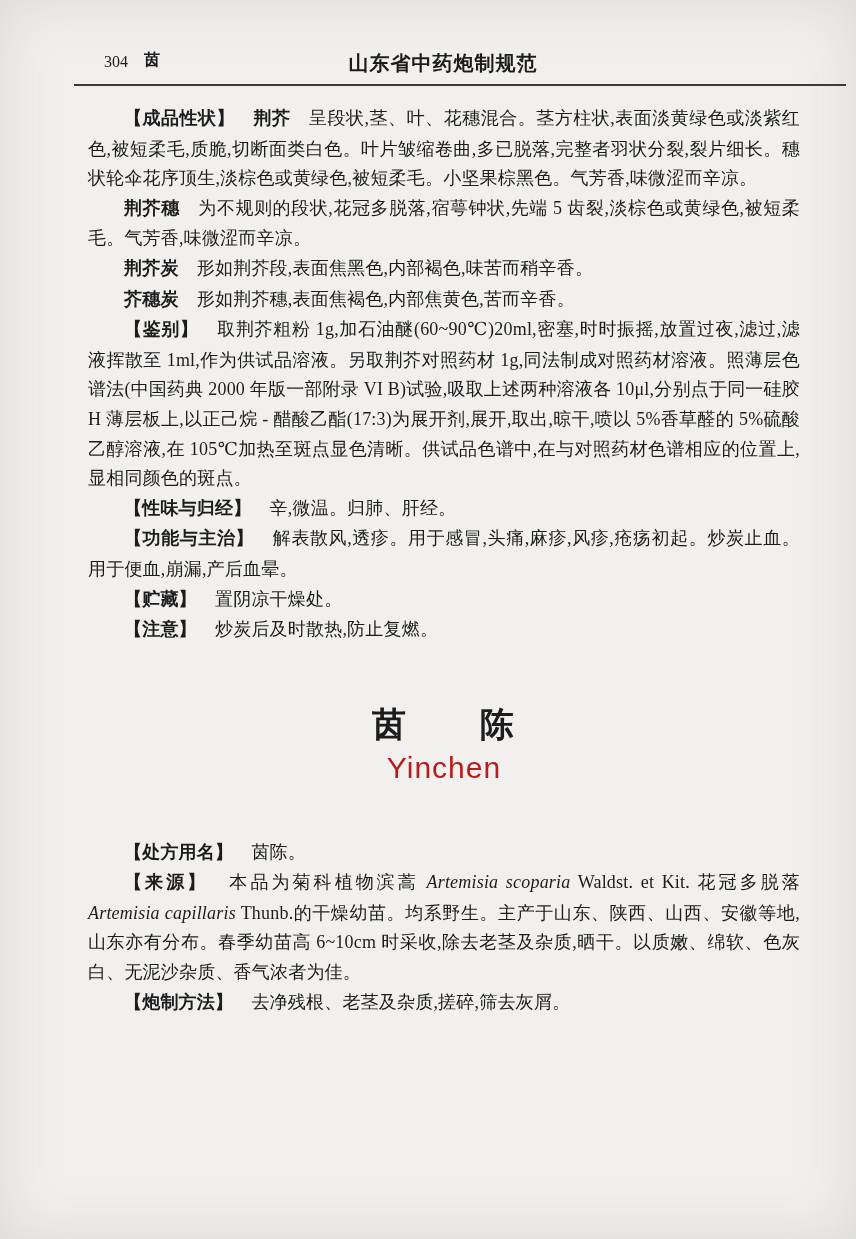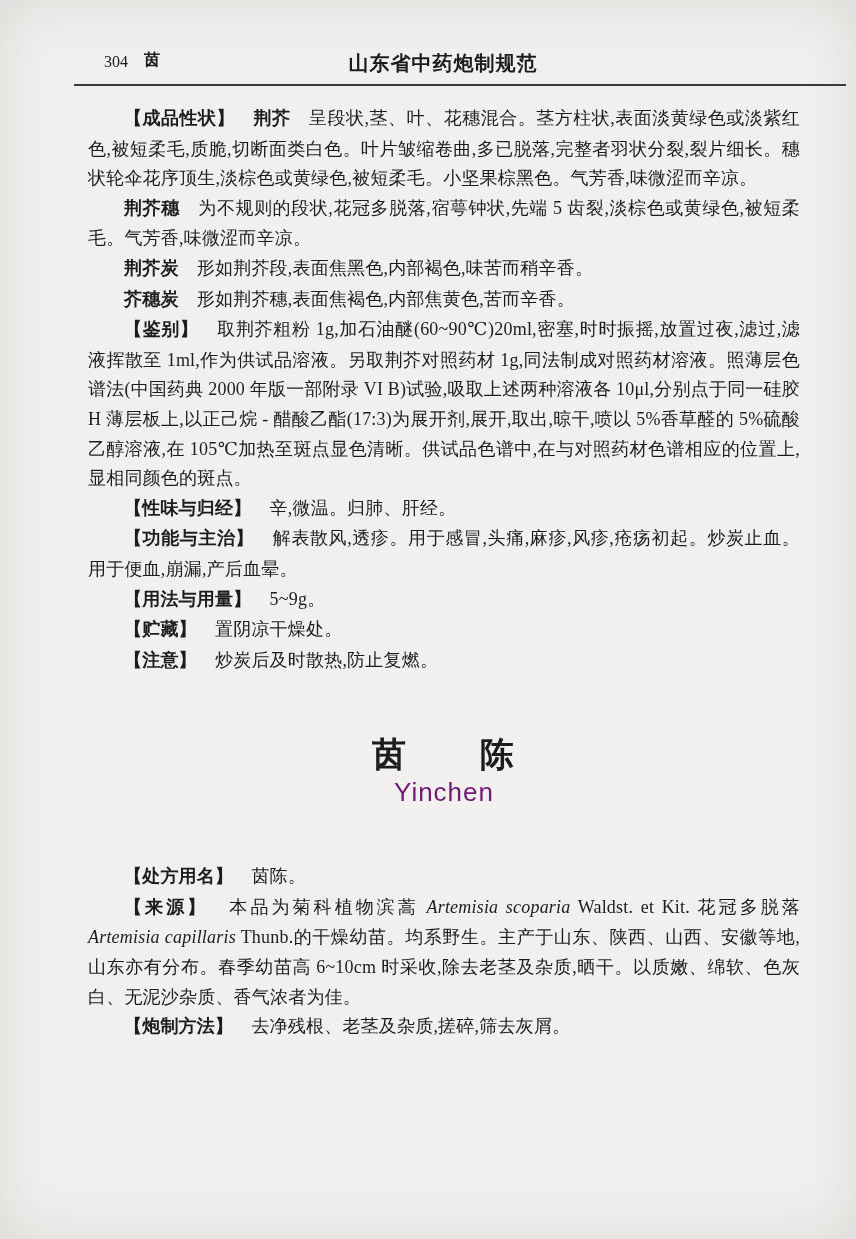--- a/index.html
+++ b/index.html
@@ -59,26 +59,27 @@
   .entry-title {
     margin:0;
     text-align:center;
     font-family:"Liberation Sans","DejaVu Sans",sans-serif;
     font-weight:700;
     font-size:34px;
     line-height:44px;
     letter-spacing:2px;
   }
   .entry-pinyin {
+    margin-top:6px;
     text-align:center;
     font-family:"Liberation Sans","DejaVu Sans",sans-serif;
     font-weight:400;
-    font-size:26px;
+    font-size:30px;
     line-height:32px;
-    color:#701a75;
+    color:#b91c1c;
     letter-spacing:1px;
   }
   .yinchen-body { margin-top:54px; }
 </style>
 </head>
 <body>
 
 <div class="page">
 
   <div class="header-row">
@@ -94,21 +95,20 @@
   <div class="body-col">
 
     <section>
         <p class="para indent"><span class="b">【成品性状】</span><span class="b">　荆芥</span><span>　呈段状,茎、叶、花穗混合。茎方柱状,表面淡黄绿色或淡紫红色,被短柔毛,质脆,切断面类白色。叶片皱缩卷曲,多已脱落,完整者羽状分裂,裂片细长。穗状轮伞花序顶生,淡棕色或黄绿色,被短柔毛。小坚果棕黑色。气芳香,味微涩而辛凉。</span></p>
         <p class="para indent"><span class="b">荆芥穗</span><span>　为不规则的段状,花冠多脱落,宿萼钟状,先端 5 齿裂,淡棕色或黄绿色,被短柔毛。气芳香,味微涩而辛凉。</span></p>
         <p class="para indent"><span class="b">荆芥炭</span><span>　形如荆芥段,表面焦黑色,内部褐色,味苦而稍辛香。</span></p>
         <p class="para indent"><span class="b">芥穗炭</span><span>　形如荆芥穗,表面焦褐色,内部焦黄色,苦而辛香。</span></p>
         <p class="para indent"><span class="b">【鉴别】</span><span>　取荆芥粗粉 1g,加石油醚(60~90℃)20ml,密塞,时时振摇,放置过夜,滤过,滤液挥散至 1ml,作为供试品溶液。另取荆芥对照药材 1g,同法制成对照药材溶液。照薄层色谱法(中国药典 2000 年版一部附录 VI B)试验,吸取上述两种溶液各 10μl,分别点于同一硅胶 H 薄层板上,以正己烷 - 醋酸乙酯(17:3)为展开剂,展开,取出,晾干,喷以 5%香草醛的 5%硫酸乙醇溶液,在 105℃加热至斑点显色清晰。供试品色谱中,在与对照药材色谱相应的位置上,显相同颜色的斑点。</span></p>
         <p class="para indent"><span class="b">【性味与归经】</span><span>　辛,微温。归肺、肝经。</span></p>
         <p class="para indent"><span class="b">【功能与主治】</span><span>　解表散风,透疹。用于感冒,头痛,麻疹,风疹,疮疡初起。炒炭止血。用于便血,崩漏,产后血晕。</span></p>
-        <p class="para indent"><span class="b">【用法与用量】</span><span>　5~9g。</span></p>
         <p class="para indent"><span class="b">【贮藏】</span><span>　置阴凉干燥处。</span></p>
         <p class="para indent"><span class="b">【注意】</span><span>　炒炭后及时散热,防止复燃。</span></p>
       </section>
 
     <div class="entry-title-block">
       <h1 class="entry-title">茵　　陈</h1>
       <div class="entry-pinyin">Yinchen</div>
     </div>
 
     <section class="yinchen-body">

